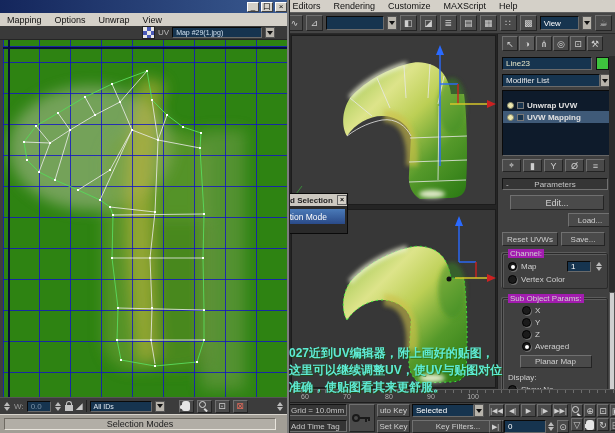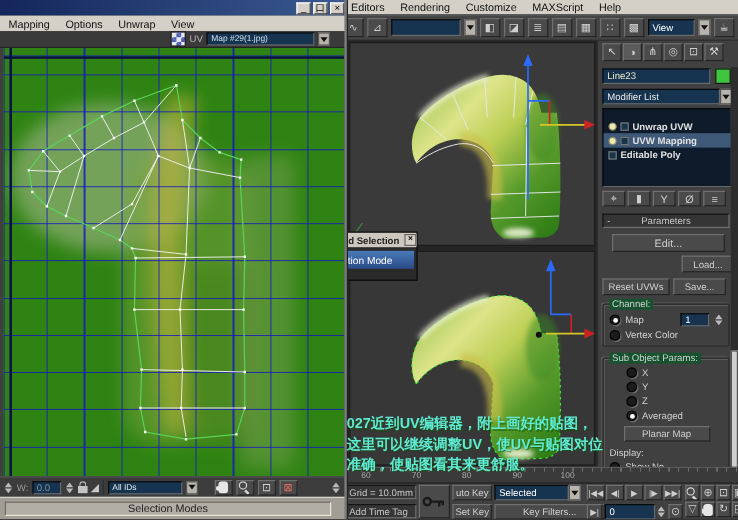--- a/index.html
+++ b/index.html
@@ -45,21 +45,21 @@
   #max-menubar { left:280px; top:0; width:335px; height:12px; display:flex; gap:13px; align-items:center; padding-left:5px; font-size:9px;}
   #max-toolbar { left:283px; top:12px; width:332px; height:22px; background:#454545; border-top:1px solid #5e5e5e; border-bottom:1px solid #2a2a2a;
                  display:flex; align-items:center; gap:3px; padding:0 3px;}
   #viewports { left:290px; top:34px; width:207px; height:355px; background:#242424; }
   .vp { position:absolute; left:1px; width:205px; background:#3a3a3a; border:1px solid #1c1c1c; }
   #cmd-panel { left:497px; top:34px; width:118px; height:368px; background:#404040; border-left:1px solid #1e1e1e; padding:2px 3px 0 4px; color:#d0d0d0; font-size:8px;}
   .tabs { display:flex; gap:1px; height:17px; }
   .tab { width:16px; height:15px; font-size:9px; }
   .tab.active { background:#5a5a5a; }
   .grp { border:1px solid #2a2a2a; box-shadow:1px 1px 0 #5c5c5c inset, -1px -1px 0 #5c5c5c; border-radius:2px; position:relative; padding:7px 4px 4px 5px; margin-top:7px;}
-  .grp-title { position:absolute; top:-5px; left:5px; background:#14532d; padding:0 2px; font-size:8px; color:#d0d0d0;}
+  .grp-title { position:absolute; top:-5px; left:5px; background:#a21caf; padding:0 2px; font-size:8px; color:#d0d0d0;}
   .prow { display:flex; align-items:center; gap:4px; margin-top:3px; font-size:8px;}
   #stack { width:108px; height:66px; background:#0e1b2b; border-top:1px solid #0a0a0a; border-left:1px solid #0a0a0a; border-bottom:1px solid #666; border-right:1px solid #666; margin-top:3px; padding-top:8px;}
   .srow { display:flex; align-items:center; gap:3px; height:12px; padding-left:4px; font-size:8px; color:#e0e0e0; font-weight:bold;}
   .srow.hl { background:#3f5a78; }
   #scrollbar { right:0; top:22px; width:6px; height:344px; background:#2d2d2d; }
   #scrollthumb { position:absolute; left:0; top:236px; width:6px; height:128px; background:#cfcfcf; border:1px solid #555;}
 
   
   #timeline { left:285px; top:389px; width:330px; height:13px; background:#3a3a3a; border-top:1px solid #5a5a5a;
     background-image:repeating-linear-gradient(90deg,#6e6e6e 0 1px,transparent 1px 8px); background-size:100% 3px; background-repeat:no-repeat;}
@@ -228,24 +228,20 @@
       <div class="srow">
         <span class="bulb"></span>
         <span class="mbox"></span>
         <span>Unwrap UVW</span>
       </div>
       <div class="srow hl">
         <span class="bulb"></span>
         <span class="mbox"></span>
         <span>UVW Mapping</span>
       </div>
-      <div class="srow">
-        <span class="mbox"></span>
-        <span>Editable Poly</span>
-      </div>
     </div>
     <div class="prow" style="gap:2px;">
       <div class="dbtn" style="width:19px;height:13px;">⌖</div>
       <div class="dbtn" style="width:19px;height:13px;">▮</div>
       <div class="dbtn" style="width:19px;height:13px;">Y</div>
       <div class="dbtn" style="width:19px;height:13px;">Ø</div>
       <div class="dbtn" style="width:19px;height:13px;">≡</div>
     </div>
     <div class="sunk" style="width:106px;height:12px;margin-top:6px;justify-content:center;position:relative;">
       <span style="position:absolute;left:3px;">-</span>

